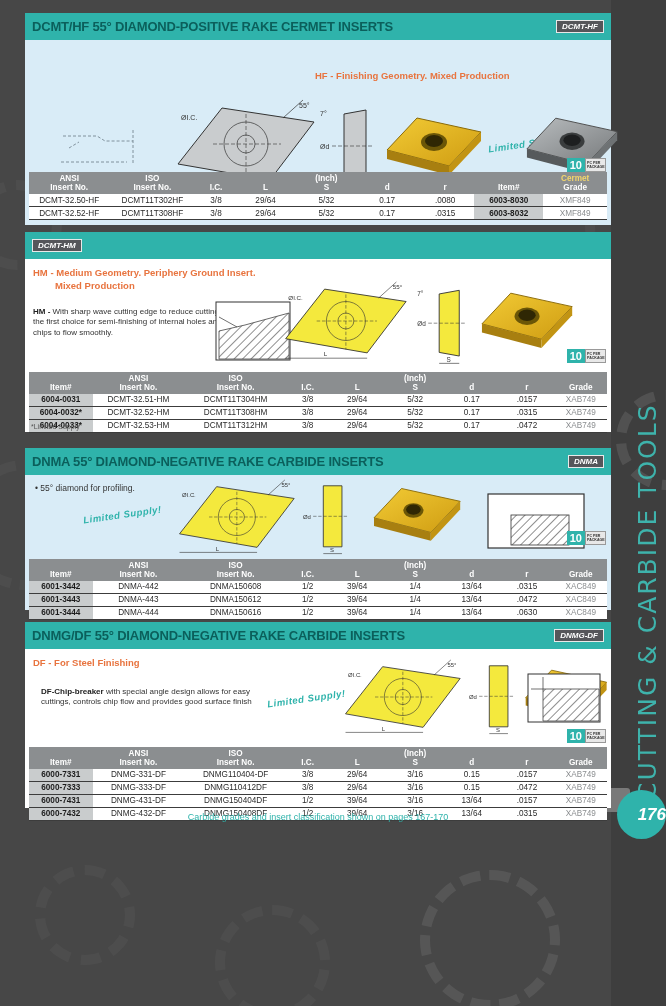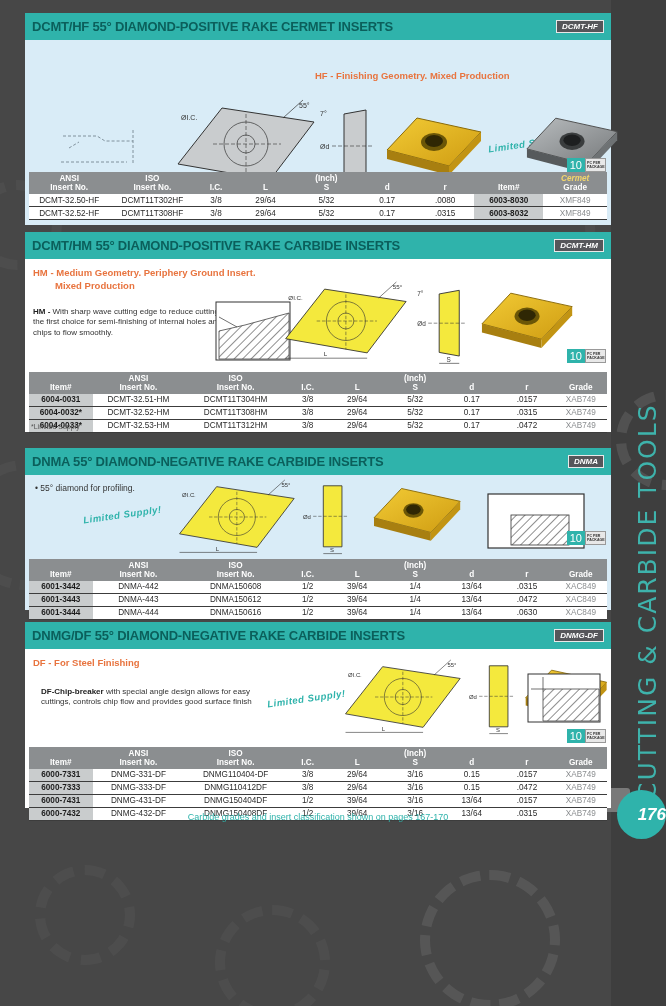--- a/index.html
+++ b/index.html
@@ -30,32 +30,32 @@
   .canvas{position:relative;width:100%;height:100%;}
   .desc{position:absolute;font-size:8px;color:#333;line-height:1.3;margin:0;}
   .desc b{color:#222;}
   .orange{position:absolute;color:#e8743f;font-weight:bold;font-size:9.5px;line-height:1.35;}
   .bullet{position:absolute;font-size:8.5px;color:#333;}
   .limited{position:absolute;color:#2fb3ab;font-weight:bold;font-style:italic;font-size:9.5px;
        transform:rotate(-8deg);letter-spacing:.5px;white-space:nowrap;}
   .footnote{position:absolute;font-size:7px;color:#555;}
   
   .pcbadge{position:absolute;display:flex;align-items:stretch;}
-  .pcqty{background:#2fb3ab;color:#fff;font-weight:normal;font-size:11px;padding:1px 3px;display:flex;align-items:center;}
+  .pcqty{background:#2fb3ab;color:#fff;font-weight:bold;font-size:11px;padding:1px 3px;display:flex;align-items:center;}
   .pctext{background:#e8e8e8;color:#333;font-size:3.6px;font-weight:bold;width:17px;
       display:flex;align-items:center;text-align:left;padding:0 1px;line-height:1.2;border:1px solid #999;}
   
   .spec{position:absolute;left:4px;right:4px;border-collapse:collapse;table-layout:fixed;width:578px;}
   .spec thead th{background:#8b8e90;color:#fff;font-size:8.2px;font-weight:bold;padding:1.5px 1px;line-height:1.15;vertical-align:bottom;}
   .hl1{display:block;min-height:9px;font-size:8.2px;}
   .spec tbody td{background:#fff;text-align:center;font-size:8.2px;color:#2b2b2b;
       padding:1.5px 1px;border-bottom:1px solid #3c3c3c;overflow:hidden;white-space:nowrap;}
   .t1 tbody td:nth-child(8),.tn tbody td:nth-child(1){background:#c9cccd;font-weight:bold;color:#1c1c1c;}
   .t1 tbody td:nth-child(9),.tn tbody td:nth-child(9){color:#8b8e90;}
-  .t1 th:last-child .hl1{color:#f2d66b;font-style:italic;}
+  .t1 th:last-child .hl1{color:#f2d66b;}
   .t1 th:nth-child(1){width:14%}.t1 th:nth-child(2){width:15%}.t1 th:nth-child(3){width:7%}
   .t1 th:nth-child(4){width:10%}.t1 th:nth-child(5){width:11%}.t1 th:nth-child(6){width:10%}
   .t1 th:nth-child(7){width:10%}.t1 th:nth-child(8){width:12%}.t1 th:nth-child(9){width:11%}
   .tn th:nth-child(1){width:11%}.tn th:nth-child(2){width:16%}.tn th:nth-child(3){width:18%}
   .tn th:nth-child(4){width:7%}.tn th:nth-child(5){width:10%}.tn th:nth-child(6){width:10%}
   .tn th:nth-child(7){width:9.5%}.tn th:nth-child(8){width:9.5%}.tn th:nth-child(9){width:9%}
   
   .dg{position:absolute;}
   .dg text{font-family:"Liberation Sans",sans-serif;font-size:7px;fill:#333;}
   .fillY{fill:#f4e93d;stroke:#333;stroke-width:1;}
@@ -204,21 +204,20 @@
                 <td>XMF849</td>
               </tr>
             </tbody>
       </table>
     </div>
       </div>
   </div>
 
   <div class="section s2 bg-white">
     <div class="titlebar">
-      <span class="title">DCMT/HM 55° DIAMOND-POSITIVE RAKE CARBIDE INSERTS</span>
       <span class="tag">DCMT-HM</span>
     </div>
     <div class="body">
         <div class="canvas">
       <div class="orange" style="left:8px;top:8px;width:300px;">
         <span>HM - Medium Geometry. Periphery Ground Insert.</span><br>
         <span style="margin-left:22px;">Mixed Production</span>
       </div>
       <p class="desc" style="left:8px;top:48px;width:225px;">
         <b>HM -</b>

